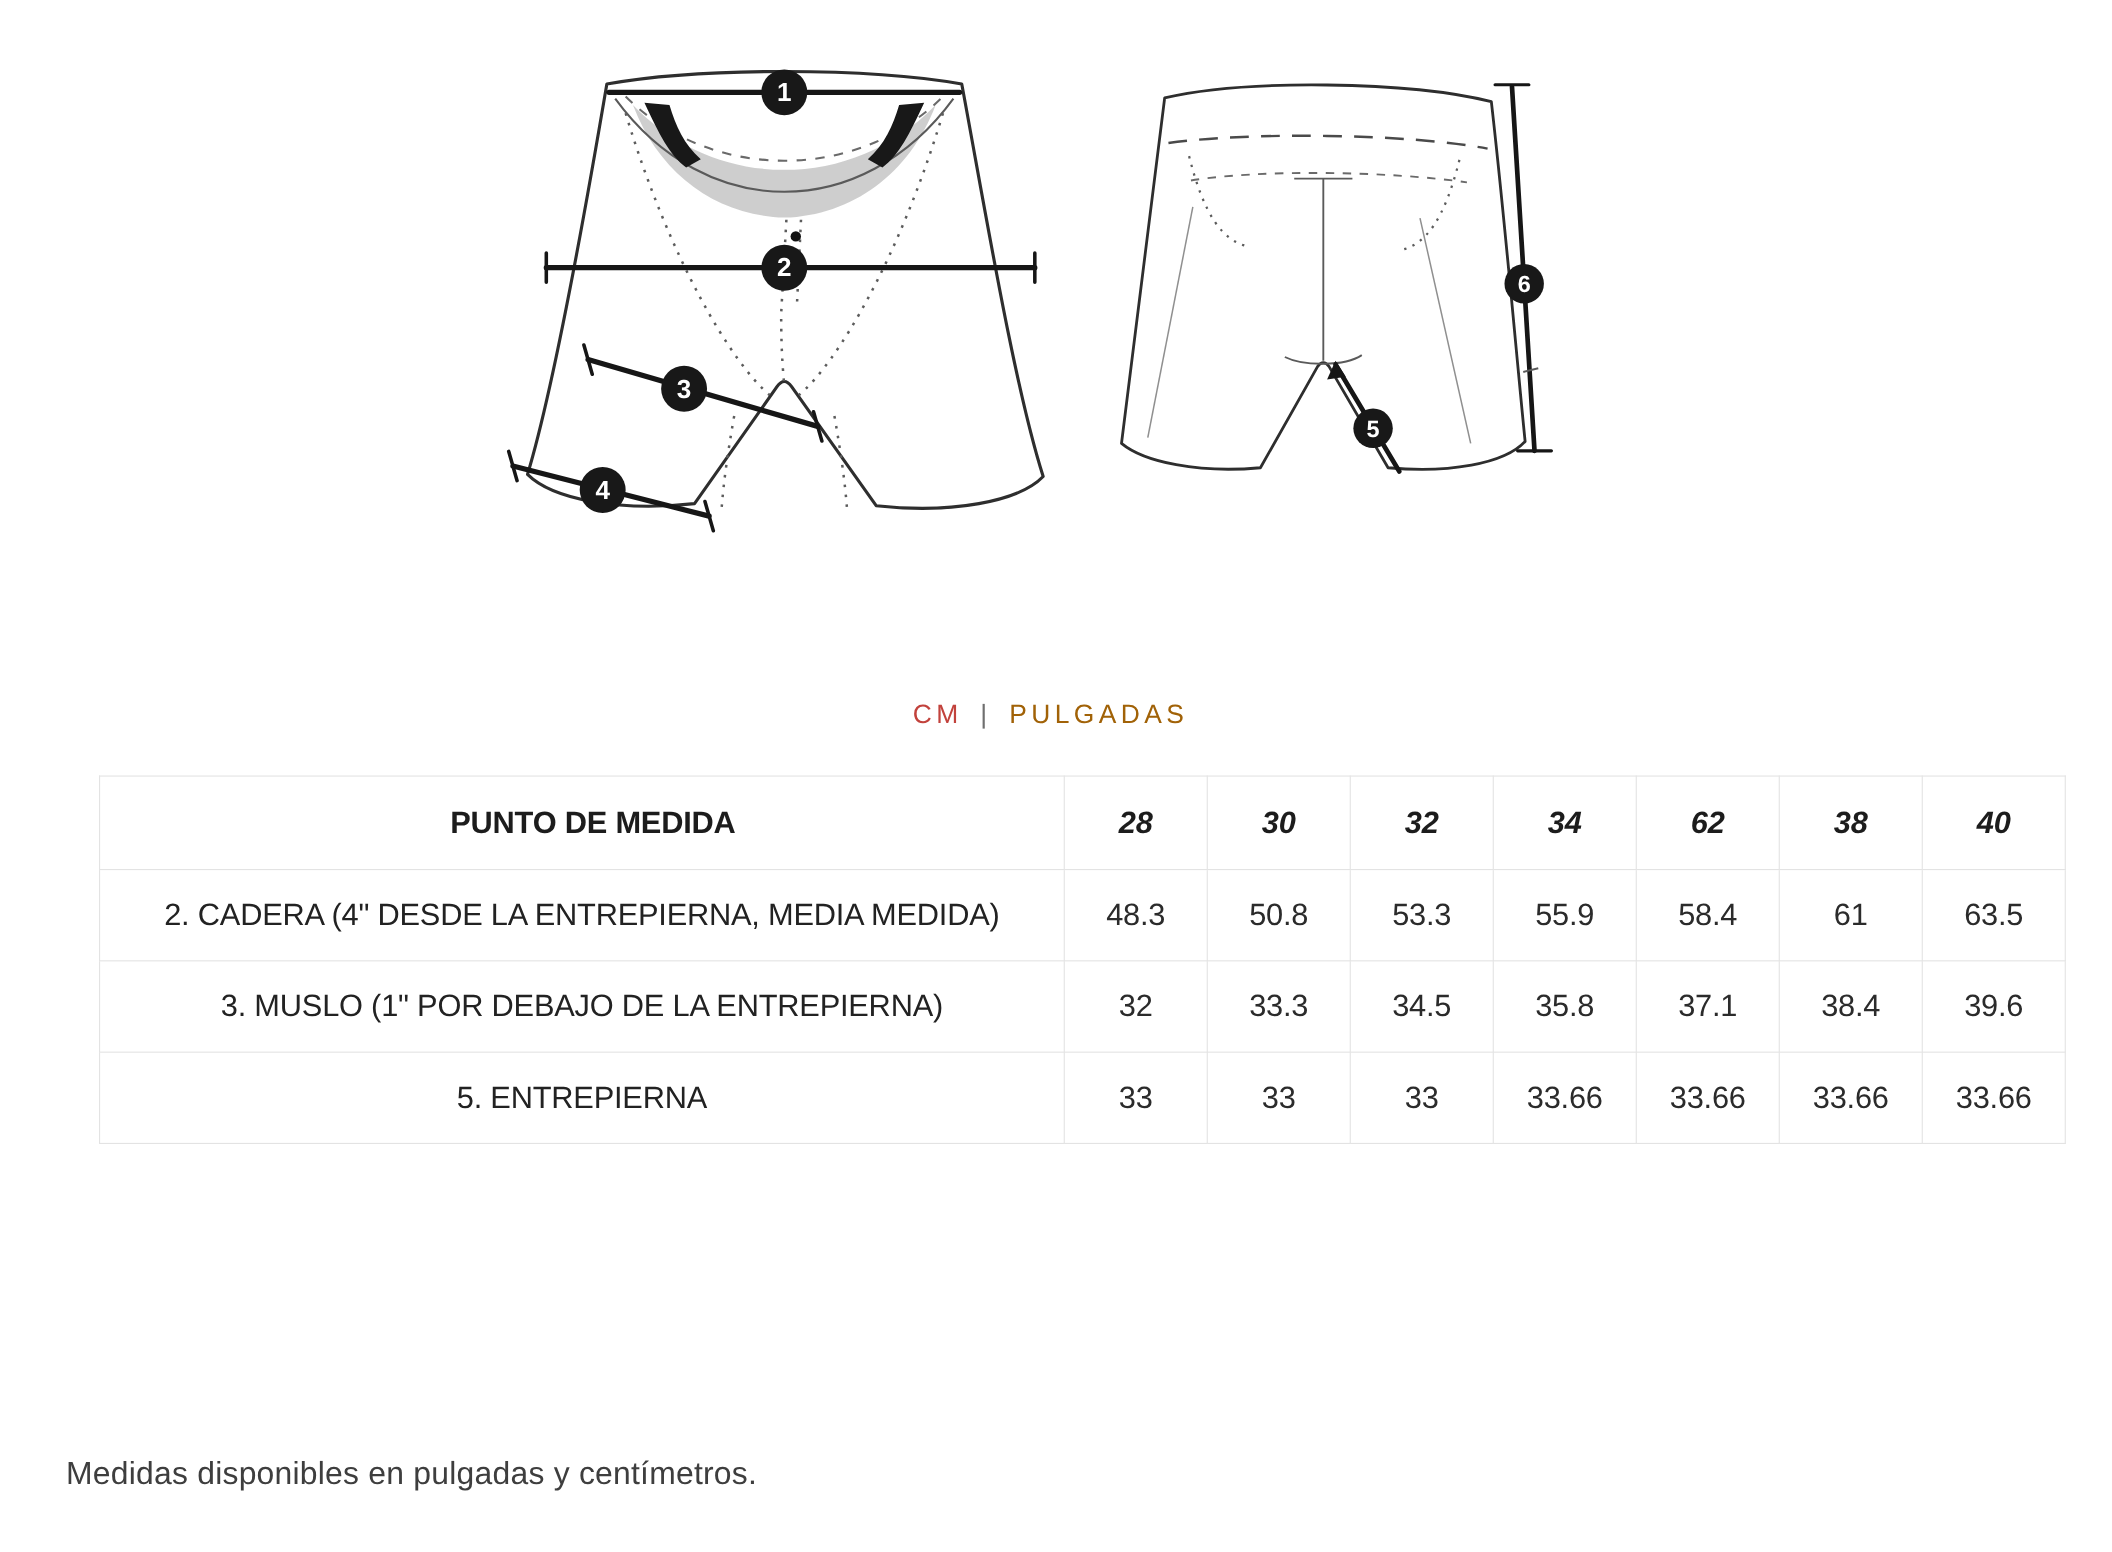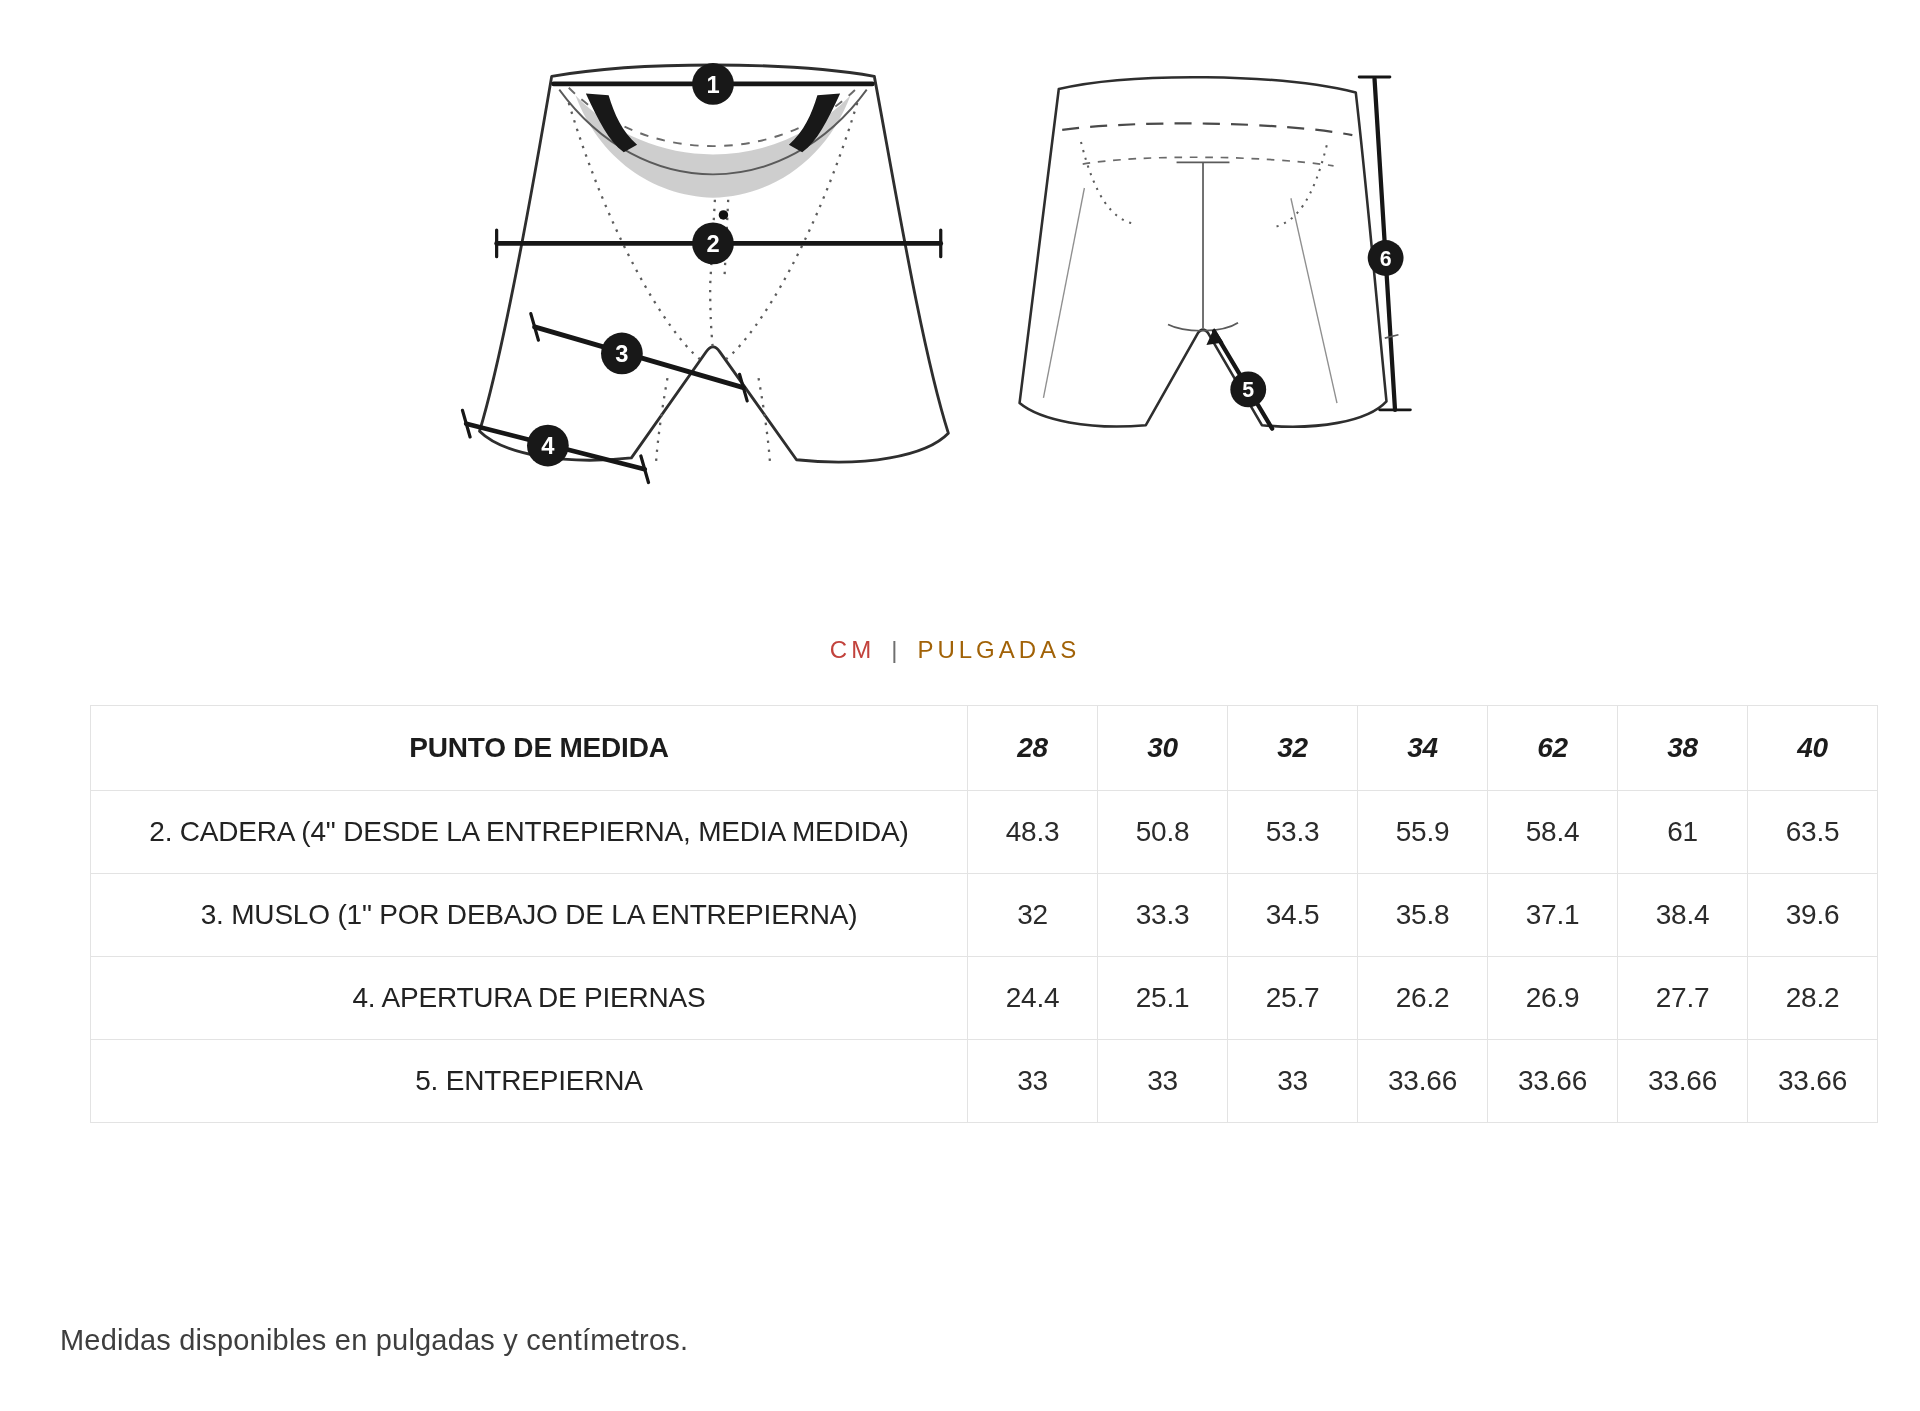--- a/index.html
+++ b/index.html
@@ -185,30 +185,20 @@
     <td class="rowlabel">3. MUSLO (1" POR DEBAJO DE LA ENTREPIERNA)</td>
     <td class="val">32</td>
     <td class="val">33.3</td>
     <td class="val">34.5</td>
     <td class="val">35.8</td>
     <td class="val">37.1</td>
     <td class="val">38.4</td>
     <td class="val">39.6</td>
   </tr>
   <tr>
-    <td class="rowlabel">4. APERTURA DE PIERNAS</td>
-    <td class="val">24.4</td>
-    <td class="val">25.1</td>
-    <td class="val">25.7</td>
-    <td class="val">26.2</td>
-    <td class="val">26.9</td>
-    <td class="val">27.7</td>
-    <td class="val">28.2</td>
-  </tr>
-  <tr>
     <td class="rowlabel">5. ENTREPIERNA</td>
     <td class="val">33</td>
     <td class="val">33</td>
     <td class="val">33</td>
     <td class="val">33.66</td>
     <td class="val">33.66</td>
     <td class="val">33.66</td>
     <td class="val">33.66</td>
   </tr>
 </tbody>

